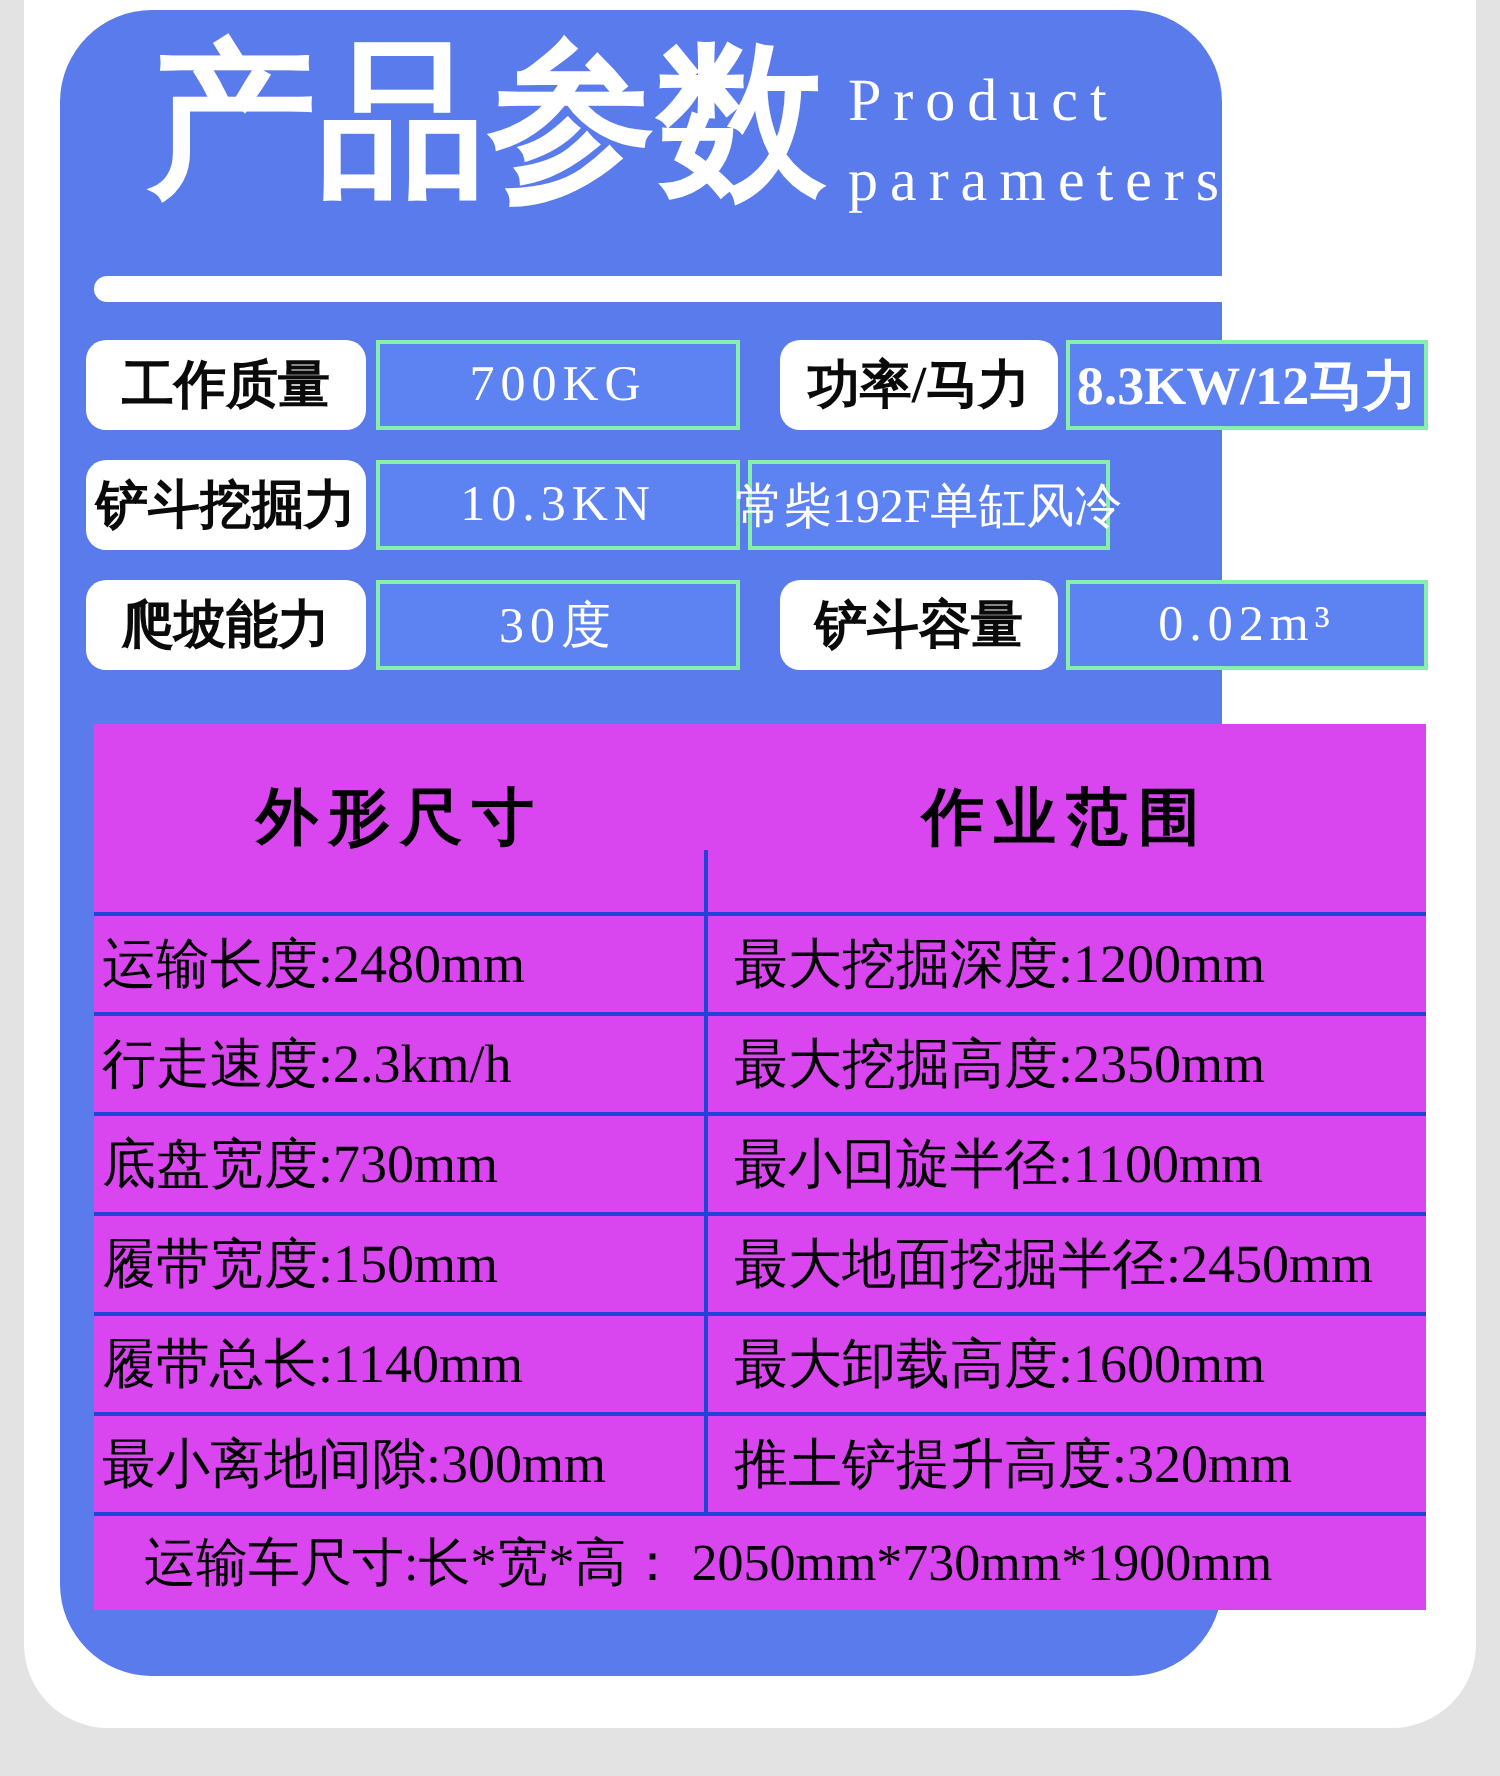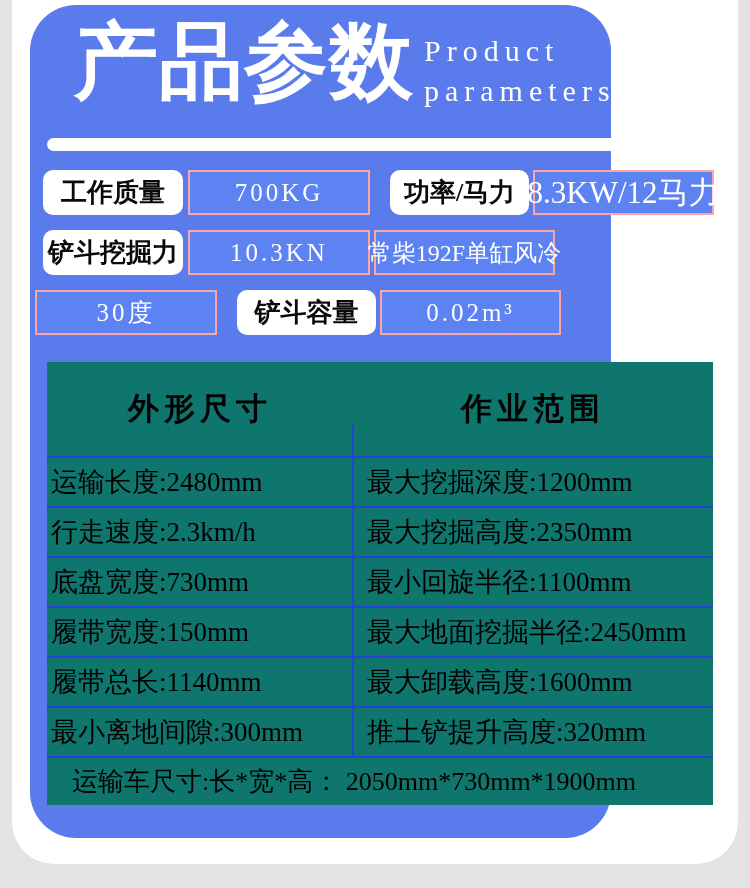--- a/index.html
+++ b/index.html
@@ -69,39 +69,39 @@
     background: #ffffff;
     color: #0a0a0a;
     font-weight: bold;
     font-size: 26px;
     display: flex; align-items: center; justify-content: center;
     white-space: nowrap;
     border-radius: 10px;
   }
   .spec-value {
     background: #5d82f2;
-    border: 2px solid #fca5a5;
+    border: 2px solid #86efac;
     color: #ffffff;
     font-size: 25px;
     letter-spacing: 3px;
     display: flex; align-items: center; justify-content: center;
     white-space: nowrap;
   }
   .sl-1 { margin-left: 13px; width: 140px; }
   .sv-1 { margin-left: 5px;  width: 182px; }
   .sl-2 { margin-left: 20px; width: 139px; }
   .sv-2 { margin-left: 4px;  width: 181px; }
-  .sv-mid   { font-size: 31px; letter-spacing: 0; }
+  .sv-mid   { font-size: 27px; letter-spacing: 0; font-weight: bold; }
   .sv-small { font-size: 24px; letter-spacing: 0; }
   
   .table-panel {
     position: absolute;
     left: 17px; top: 357px;
     width: 666px; height: 443px;
-    background: #0f766e;
+    background: #d946ef;
     color: #000;
   }
   .t-header { height: 94px; display: flex; }
   .th-cell {
     display: flex; align-items: center; justify-content: center;
     font-size: 31px;
     font-weight: bold;
     letter-spacing: 5px;
   }
   .th-left  { width: 306px; }
@@ -155,20 +155,21 @@
         <div class="spec-value sv-1">700KG</div>
         <div class="spec-label sl-2">功率/马力</div>
         <div class="spec-value sv-2 sv-mid">8.3KW/12马力</div>
       </div>
       <div class="spec-row">
         <div class="spec-label sl-1">铲斗挖掘力</div>
         <div class="spec-value sv-1">10.3KN</div>
         <div class="spec-value sv-2 sv-small">常柴192F单缸风冷</div>
       </div>
       <div class="spec-row">
+        <div class="spec-label sl-1">爬坡能力</div>
         <div class="spec-value sv-1">30度</div>
         <div class="spec-label sl-2">铲斗容量</div>
         <div class="spec-value sv-2">0.02m³</div>
       </div>
     </div>
 
     <div class="table-panel">
       <div class="v-divider"></div>
 
       <div class="t-header">

